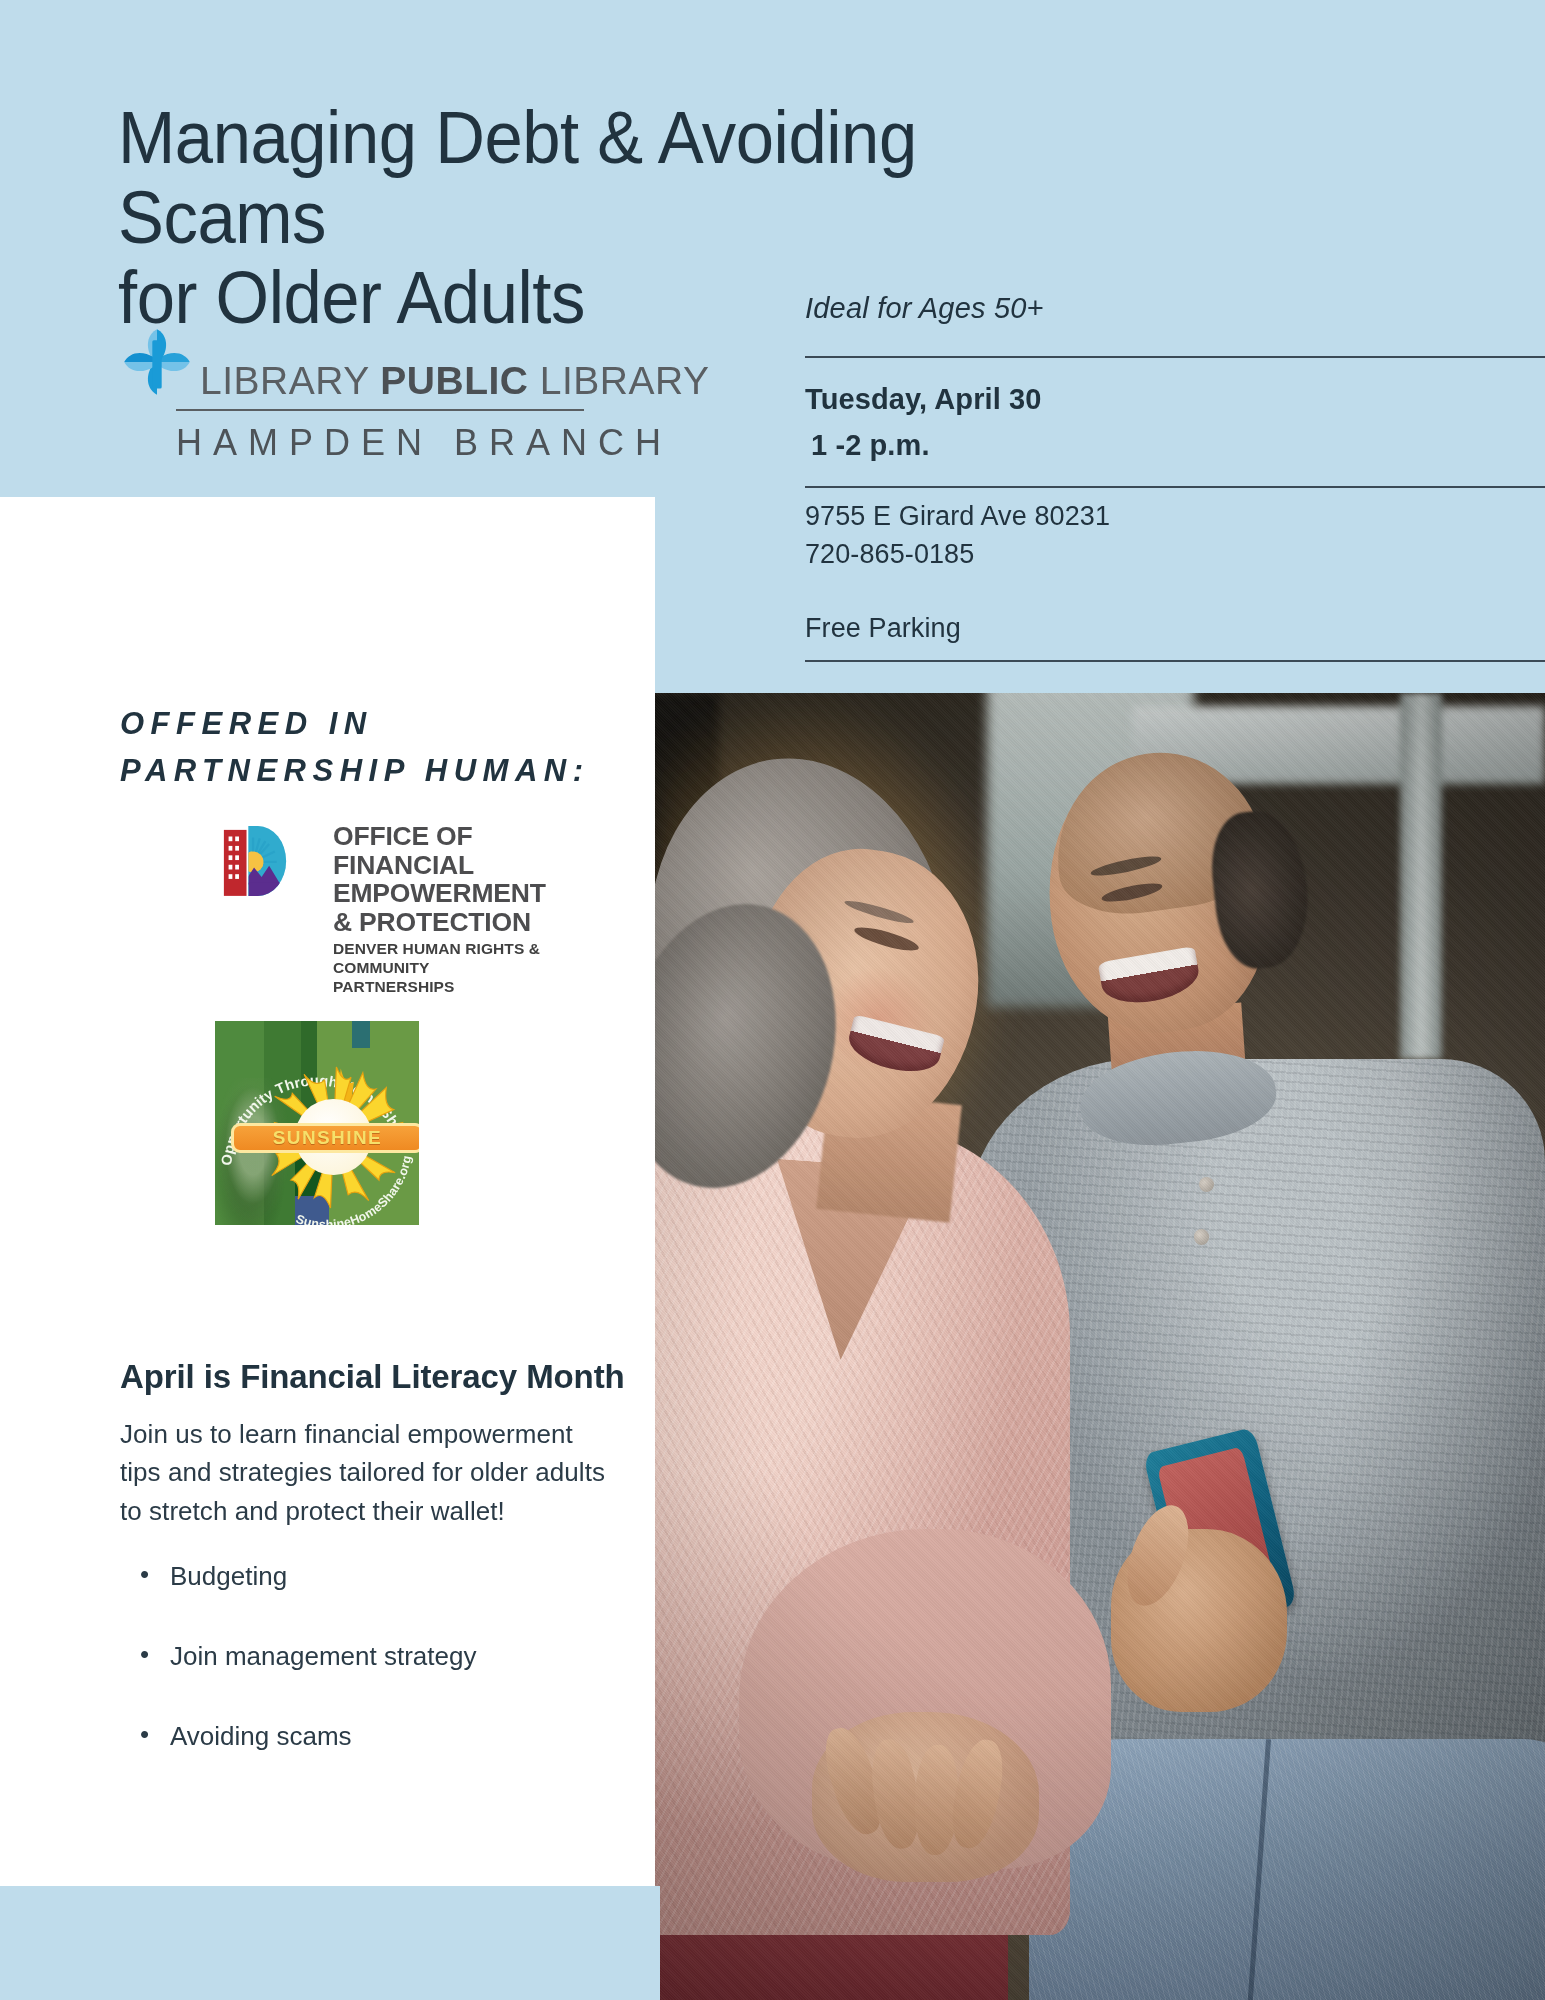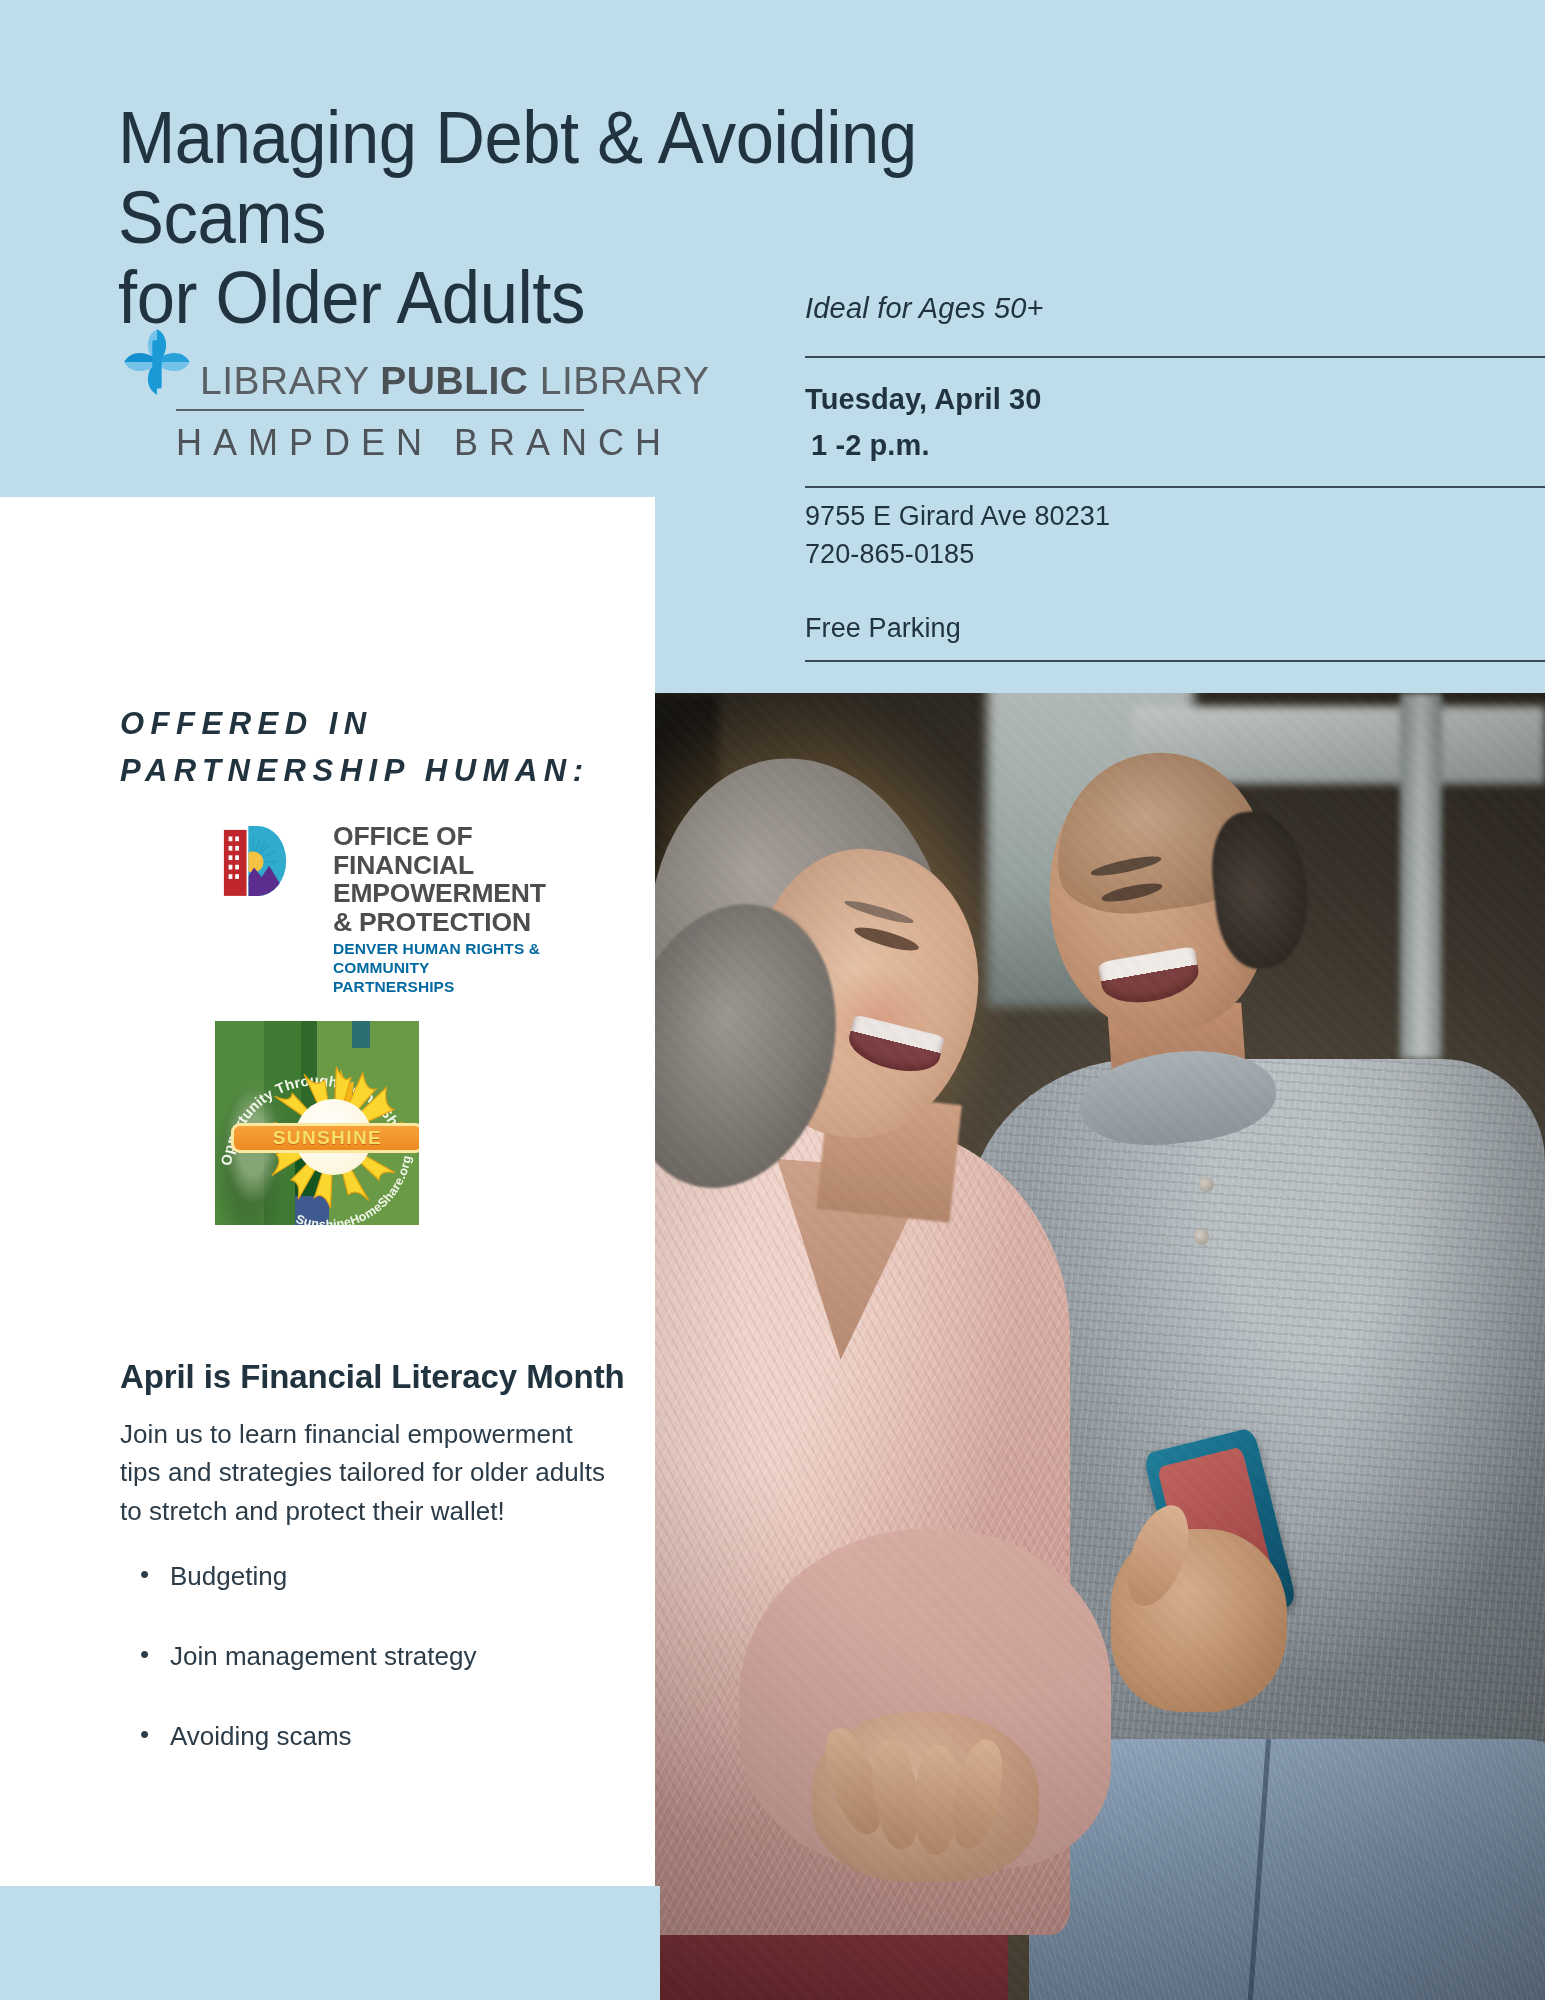--- a/index.html
+++ b/index.html
@@ -363,21 +363,21 @@
   .ofe { position:absolute; left:222px; top:820px; width:290px; }
   .ofe-row { display:flex; align-items:flex-start; gap:13px; }
   .ofe-mark { width:66px; height:82px; flex:0 0 auto; }
   .ofe-txt { padding-top:2px;margin-left:32px; }
   .ofe-l1 {
     font-size:26.5px; font-weight:700; line-height:1.08; color:#4d4d4f;
     letter-spacing:-.2px;
   }
   .ofe-l2 {
     margin-top:4px; font-size:15.5px; font-weight:700; line-height:1.22;
-    color:#0369a1; letter-spacing:.1px;
+    color:#404040; letter-spacing:.1px;
   }
 
   
   .sun { position:absolute; left:215px; top:1021px; width:204px; height:204px; overflow:hidden; }
   .sun-green {
     position:absolute; inset:0;
     background:linear-gradient(90deg,#4f8a3e 0 24%,#3f7a33 24% 42%,#2f6a2a 42% 50%,#6a9a45 50% 100%);
   }
   .sun-bill {
     position:absolute; left:0; top:28%; width:36%; height:72%;

